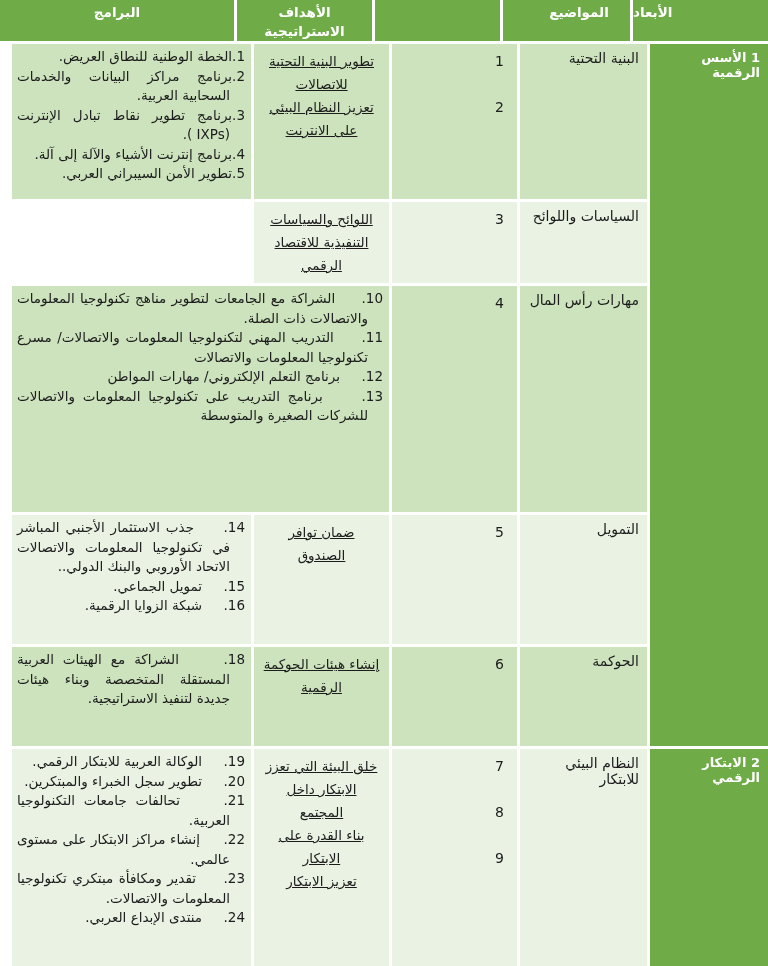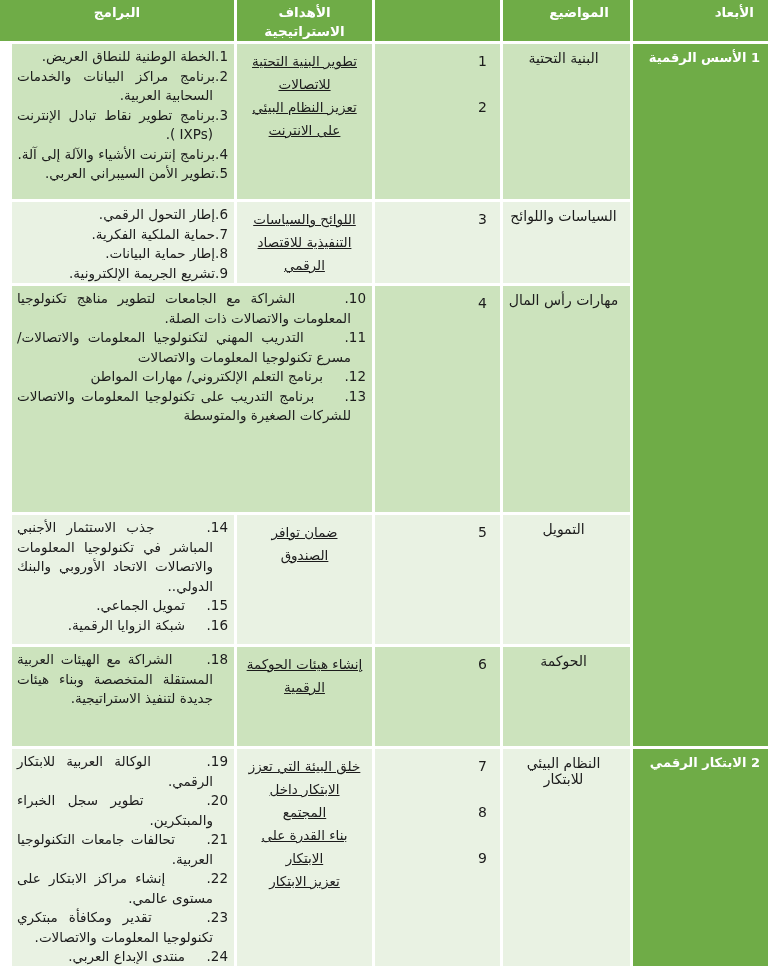--- a/index.html
+++ b/index.html
@@ -12,34 +12,34 @@
   .hcell{
     background:var(--green,#6FAC47);color:var(--header-text,#fff);
     font-weight:bold;font-size:13.5px;line-height:19px;
     text-align:center;padding-top:3px;box-sizing:border-box;overflow:hidden;
   }
   .w-dims{width:135px;flex:none;}
   .w-topics{width:127px;flex:none;padding-left:25px;}
   .w-nums{width:125px;flex:none;}
   .w-objs{width:135px;flex:none;}
   .w-progs{flex:1;}
-  .hcell.w-dims{text-align:right;padding-right:14px;}
+  .hcell.w-dims{text-align:left;padding-right:14px;}
   
   .tbody{display:flex;gap:3px;margin-top:3px;height:922px;}
-  .dimcol{display:flex;flex-direction:column;gap:3px;width:135px;flex:none;}
+  .dimcol{display:flex;flex-direction:column;gap:3px;width:118px;flex:none;}
   .dimcell{
     background:var(--green,#6FAC47);color:#fff;font-weight:bold;font-size:13px;
     padding:6px 8px 0 2px;text-align:right;box-sizing:border-box;overflow:hidden;
   }
   .rowscol{display:flex;flex-direction:column;gap:3px;flex:1;}
   .row{display:flex;gap:3px;overflow:hidden;}
   .row.dark  .cell{background:var(--band-dark,#CCE3BD);}
   .row.light .cell{background:var(--band-light,#E9F2E3);}
   .cell{box-sizing:border-box;overflow:hidden;}
-  .topic{width:127px;flex:none;font-size:14px;text-align:center;padding:6px 8px 0 2px;}
+  .topic{width:127px;flex:none;font-size:14px;text-align:right;padding:6px 8px 0 2px;}
   .objarea{display:flex;gap:3px;flex:none;}
   .nums{width:125px;flex:none;padding:6px 13px 0 0;font-size:14px;text-align:right;}
   .numblock{height:46px;line-height:23px;}
   .objs{
     width:135px;flex:none;padding:6px 3px 0 3px;font-size:13.5px;line-height:23px;
     text-align:center;
   }
   .objblock{white-space:pre-line;text-decoration:underline;}
   .progs{flex:1;padding:3px 6px 0 5px;font-size:13.5px;line-height:19.5px;margin-left:12px;}
   .prog{
@@ -90,26 +90,20 @@
           <div class="cell topic">السياسات واللوائح</div>
           <div class="objarea">
             <div class="cell nums">
               <div class="numblock">3</div>
             </div>
             <div class="cell objs">
               <div class="objblock">اللوائح والسياسات
 التنفيذية للاقتصاد
 الرقمي</div>
             </div>
-          </div>
-          <div class="cell progs">
-            <div class="prog">6.إطار التحول الرقمي.</div>
-            <div class="prog">7.حماية الملكية الفكرية.</div>
-            <div class="prog">8.إطار حماية البيانات.</div>
-            <div class="prog">9.تشريع الجريمة الإلكترونية.</div>
           </div>
         </div>
         <div class="row dark" style="height: 226px;">
           <div class="cell topic">مهارات رأس المال</div>
           <div class="objarea">
             <div class="cell nums">
               <div class="numblock">4</div>
             </div>
           </div>
           <div class="cell progs">

